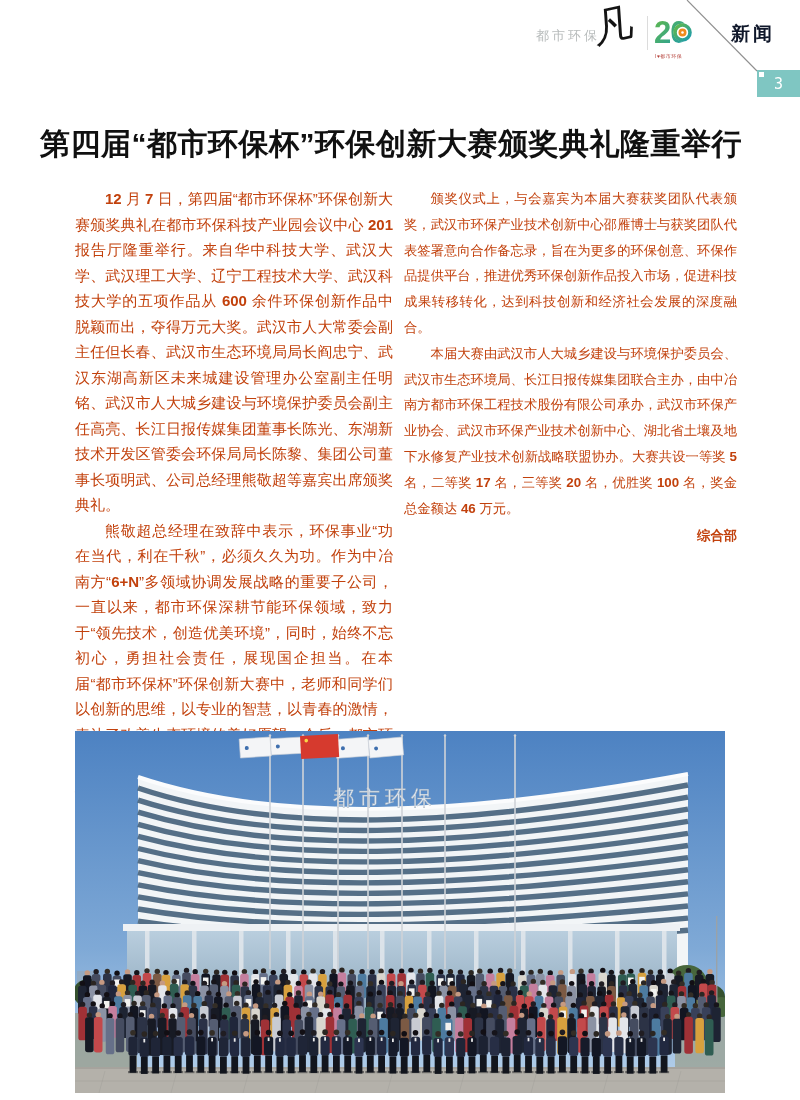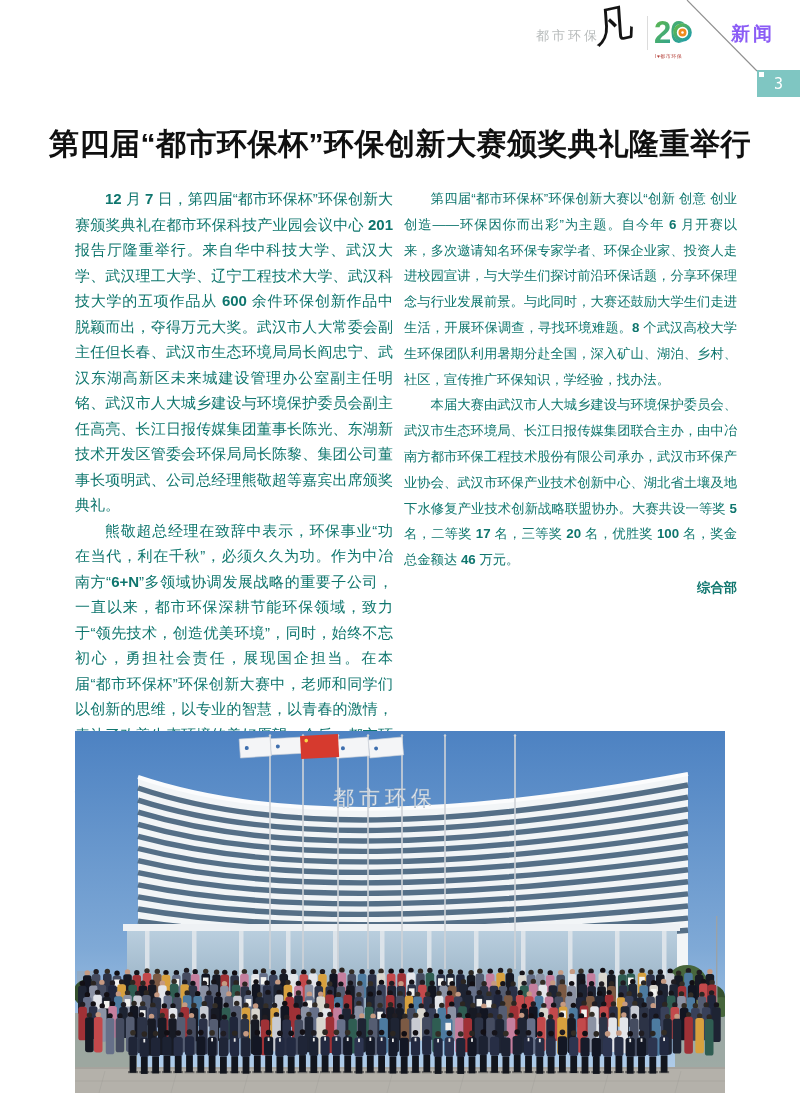--- a/index.html
+++ b/index.html
@@ -9,31 +9,31 @@
   .logo-text{position:absolute;left:536px;top:27px;font-size:13px;letter-spacing:3px;
              color:#b7bbbb;font-weight:500;}
   .logo-mark{position:absolute;left:594px;top:6px;font-size:40px;color:#141414;
              font-family:"Liberation Serif","DejaVu Serif",serif;
              transform:rotate(-12deg) skewX(-8deg);line-height:1;}
   .mast-divider{position:absolute;left:647px;top:16px;width:1px;height:34px;background:#dcdcdc;}
   .anniv-logo{position:absolute;left:653px;top:13px;}
   .anniv-tagline{position:absolute;left:655px;top:53px;font-size:5px;letter-spacing:.5px;
                  color:#b5413a;white-space:nowrap;}
   .section-label{position:absolute;left:731px;top:21px;font-size:19px;font-weight:bold;
-                 letter-spacing:3px;color:#8b5cf6;}
+                 letter-spacing:3px;color:#0f172a;}
   .diag-rule{position:absolute;left:0;top:0;pointer-events:none;}
   .pagebox{position:absolute;left:757px;top:70px;width:43px;height:27px;background:#7fc6c2;
            display:flex;align-items:center;justify-content:center;}
   .pagebox .num{color:#fff;font-size:15px;font-family:"DejaVu Sans Mono","Liberation Mono",monospace;}
   .corner-sq{position:absolute;left:1.5px;top:1.5px;width:5px;height:5px;background:#fff;}
   
-  .headline{position:absolute;left:40px;right:40px;top:122px;margin:0;text-align:center;
+  .headline{position:absolute;left:40px;right:40px;top:122px;margin:0;
             font-size:30px;font-weight:900;color:#101010;letter-spacing:.5px;line-height:44px;}
   
-  .col{position:absolute;top:186px;color:#0f766e;text-align:justify;text-justify:inter-ideograph;}
+  .col{position:absolute;top:186px;color:#c2410c;text-align:justify;text-justify:inter-ideograph;}
   .col-left{left:75px;width:318px;font-size:15px;line-height:25.5px;}
   .col-right{left:404px;width:333px;font-size:13.3px;line-height:25.8px;}
   .para{margin:0;text-indent:2em;}
   .para b{font-weight:bold;}
   .byline{margin:2px 0 0 0;text-align:right;font-weight:bold;text-indent:0;}
   
   .photo{position:absolute;left:75px;top:731px;width:650px;height:362px;display:block;}
 </style>
 </head>
 <body>
@@ -70,21 +70,21 @@
     <span class="num">3</span>
   </div>
 
   <h1 class="headline">第四届“都市环保杯”环保创新大赛颁奖典礼隆重举行</h1>
 
   <div class="col col-left" id="col-left">
       <p class="para"><b>12</b><span> 月 </span><b>7</b><span> 日，第四届“都市环保杯”环保创新大赛颁奖典礼在都市环保科技产业园会议中心 </span><b>201</b><span> 报告厅隆重举行。来自华中科技大学、武汉大学、武汉理工大学、辽宁工程技术大学、武汉科技大学的五项作品从 </span><b>600</b><span> 余件环保创新作品中脱颖而出，夺得万元大奖。武汉市人大常委会副主任但长春、武汉市生态环境局局长阎忠宁、武汉东湖高新区未来城建设管理办公室副主任明铭、武汉市人大城乡建设与环境保护委员会副主任高亮、长江日报传媒集团董事长陈光、东湖新技术开发区管委会环保局局长陈黎、集团公司董事长项明武、公司总经理熊敬超等嘉宾出席颁奖典礼。</span></p>
       <p class="para"><span>熊敬超总经理在致辞中表示，环保事业“功在当代，利在千秋”，必须久久为功。作为中冶南方“</span><b>6+N</b><span>”多领域协调发展战略的重要子公司，一直以来，都市环保深耕节能环保领域，致力于“领先技术，创造优美环境”，同时，始终不忘初心，勇担社会责任，展现国企担当。在本届“都市环保杯”环保创新大赛中，老师和同学们以创新的思维，以专业的智慧，以青春的激情，表达了改善生态环境的美好愿望。今后，都市环保愿和学校、政府、媒体及各界同仁携手，为共建美好家园做出最大努力。</span></p>
     </div>
   <div class="col col-right" id="col-right">
-      <p class="para"><span>第四届“都市环保杯”环保创新大赛以“创新 创意 创业 创造——环保因你而出彩”为主题。自今年 </span><b>6</b><span> 月开赛以来，多次邀请知名环保专家学者、环保企业家、投资人走进校园宣讲，与大学生们探讨前沿环保话题，分享环保理念与行业发展前景。与此同时，大赛还鼓励大学生们走进生活，开展环保调查，寻找环境难题。</span><b>8</b><span> 个武汉高校大学生环保团队利用暑期分赴全国，深入矿山、湖泊、乡村、社区，宣传推广环保知识，学经验，找办法。</span></p>
+    <p class="para"><span>颁奖仪式上，与会嘉宾为本届大赛获奖团队代表颁奖，武汉市环保产业技术创新中心邵雁博士与获奖团队代表签署意向合作备忘录，旨在为更多的环保创意、环保作品提供平台，推进优秀环保创新作品投入市场，促进科技成果转移转化，达到科技创新和经济社会发展的深度融合。</span></p>
       <p class="para"><span>本届大赛由武汉市人大城乡建设与环境保护委员会、武汉市生态环境局、长江日报传媒集团联合主办，由中冶南方都市环保工程技术股份有限公司承办，武汉市环保产业协会、武汉市环保产业技术创新中心、湖北省土壤及地下水修复产业技术创新战略联盟协办。大赛共设一等奖 </span><b>5</b><span> 名，二等奖 </span><b>17</b><span> 名，三等奖 </span><b>20</b><span> 名，优胜奖 </span><b>100</b><span> 名，奖金总金额达 </span><b>46</b><span> 万元。</span></p>
       <p class="byline">综合部</p>
   </div>
 
   <svg class="photo" id="photo-svg" viewBox="0 0 650 362" preserveAspectRatio="none">
     <defs>
       <linearGradient id="skyG" x1="0" y1="0" x2="0" y2="1">
         <stop offset="0" stop-color="#4d82c2"></stop>
         <stop offset="0.6" stop-color="#7fa9d6"></stop>
         <stop offset="1" stop-color="#b9d3ec"></stop>

